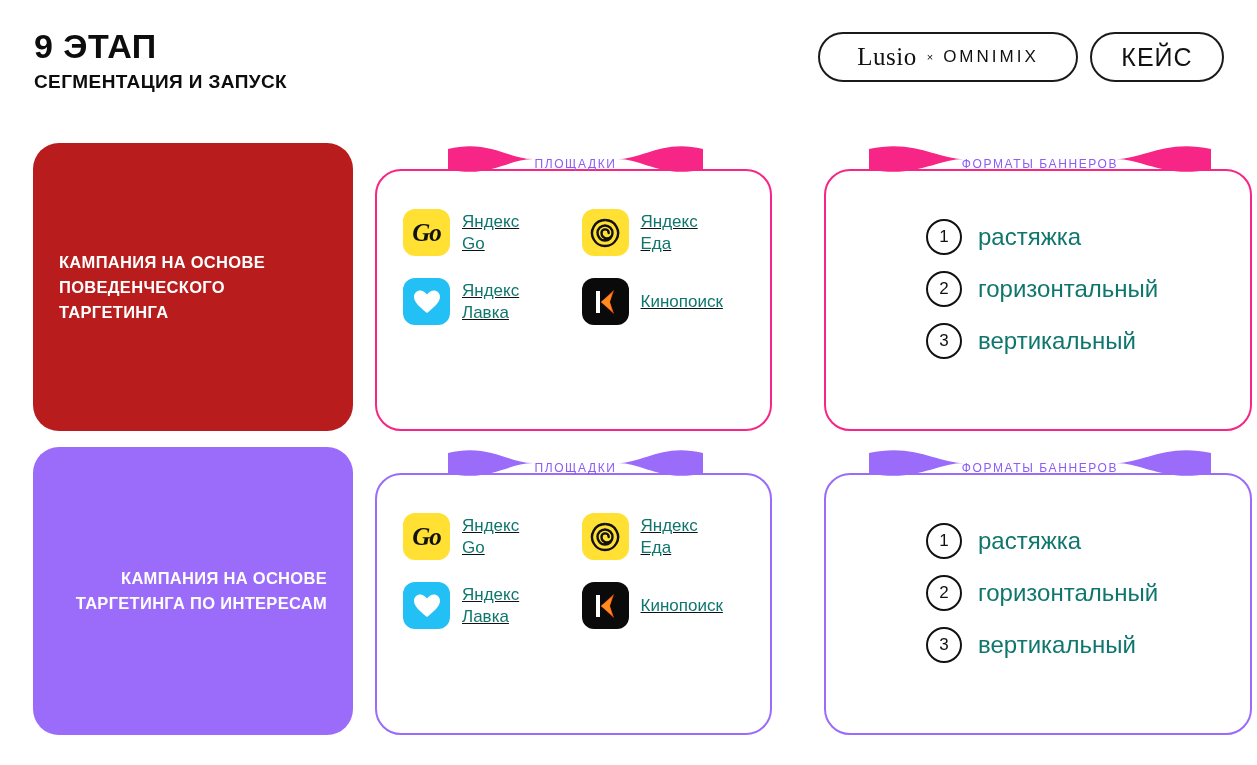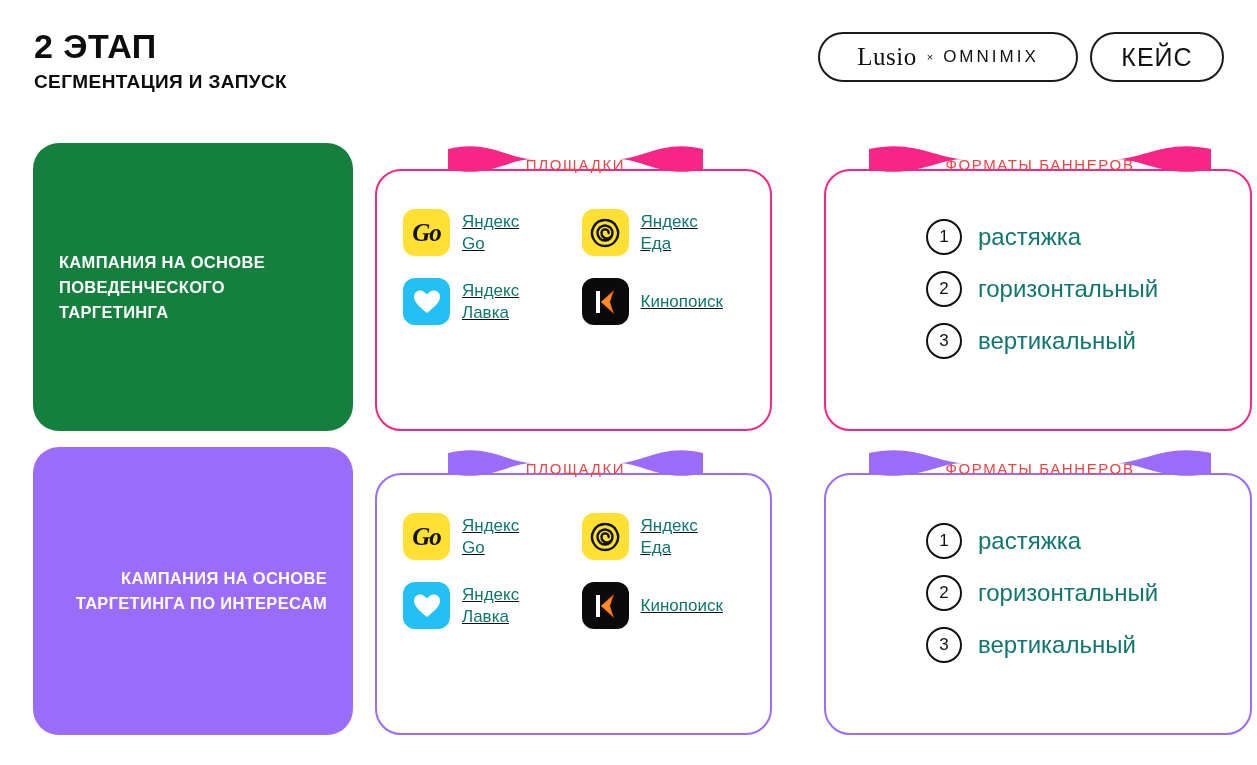--- a/index.html
+++ b/index.html
@@ -158,22 +158,22 @@
     width: 342px;
   }
   .ribbon svg {
     position: absolute;
     left: 0; top: 0;
     width: 100%;
     height: 100%;
   }
   .ribbon .ribbon-label {
     position: relative;
-    color: #ef4444;
-    font-size: 15px;
+    color: #8b5cf6;
+    font-size: 12px;
     font-weight: 500;
     letter-spacing: 1.6px;
     text-transform: uppercase;
     white-space: nowrap;
   }
 
   
   .platform-grid {
     position: absolute;
     left: 0; top: 38px;
@@ -270,38 +270,38 @@
   .format-label {
     font-size: 24px;
     color: #0f766e;
   }
 </style>
 </head>
 <body>
 
 <div class="header">
   <div class="title-block">
-    <div class="title-main">2 ЭТАП</div>
+    <div class="title-main">9 ЭТАП</div>
     <div class="title-sub">СЕГМЕНТАЦИЯ И ЗАПУСК</div>
   </div>
 
   <div class="pill pill-case">
     <span>КЕЙС</span>
   </div>
 
   <div class="pill pill-brand">
     <span class="brand-lusio">Lusio</span>
     <span class="brand-x">×</span>
     <span class="brand-omnimix">OMNIMIX</span>
   </div>
 </div>
 
 <div class="row row-1">
 
-  <div class="campaign-card" id="card-1" style="background: #15803d;">
+  <div class="campaign-card" id="card-1" style="background: #b91c1c;">
     <div class="ctext">КАМПАНИЯ НА ОСНОВЕ ПОВЕДЕНЧЕСКОГО ТАРГЕТИНГА</div>
   </div>
 
   <div class="panel panel-platforms" id="panel-plat-1" style="border: 2px solid rgb(247, 37, 133);">
     <div class="ribbon ribbon-platforms">
       <svg viewBox="0 0 255 38" preserveAspectRatio="none" aria-hidden="true">
         <path class="ribbon-path" d="M0,4 C40,-6 60,14 85,14 L170,14 C195,14 215,-6 255,4 L255,24 C215,34 195,14 170,14 L85,14 C60,14 40,34 0,24 Z" fill="#f72585"></path>
       </svg>
       <span class="ribbon-label">ПЛОЩАДКИ</span>
     </div>

